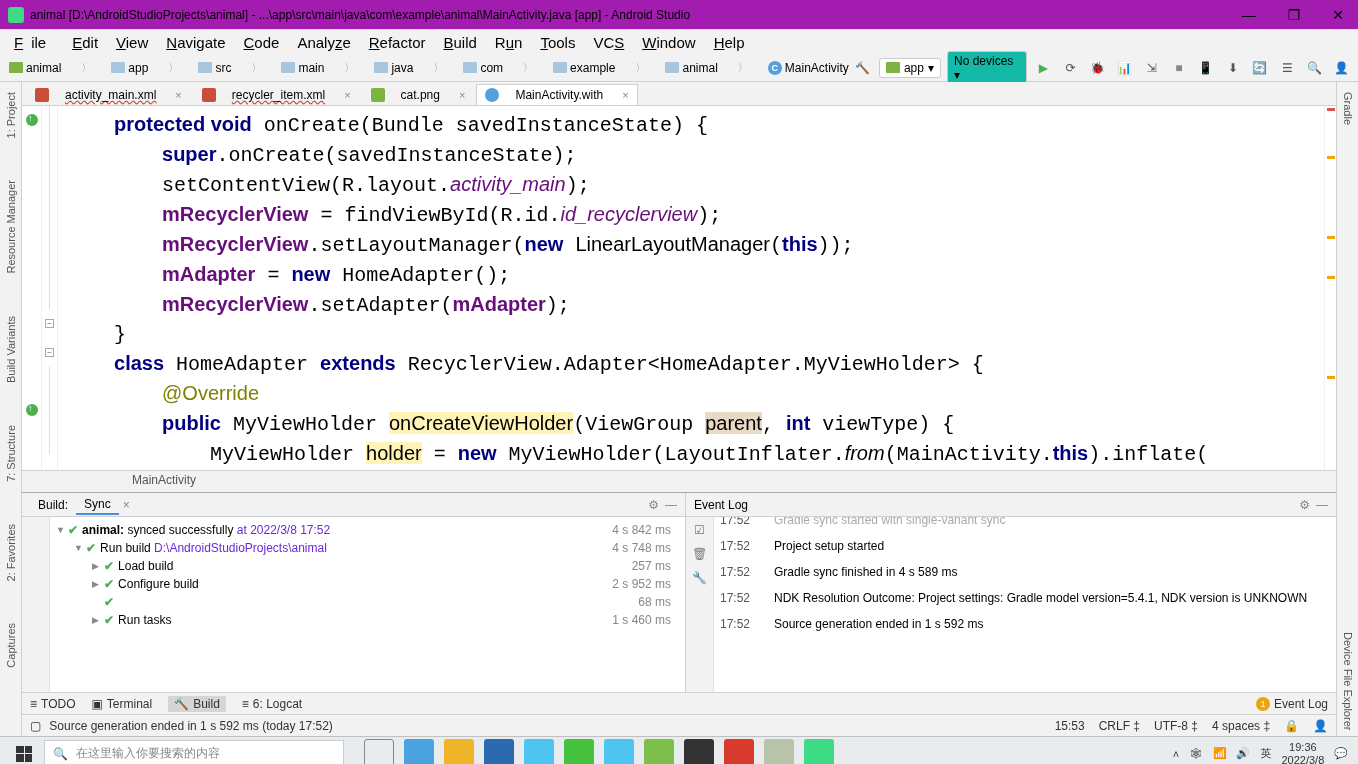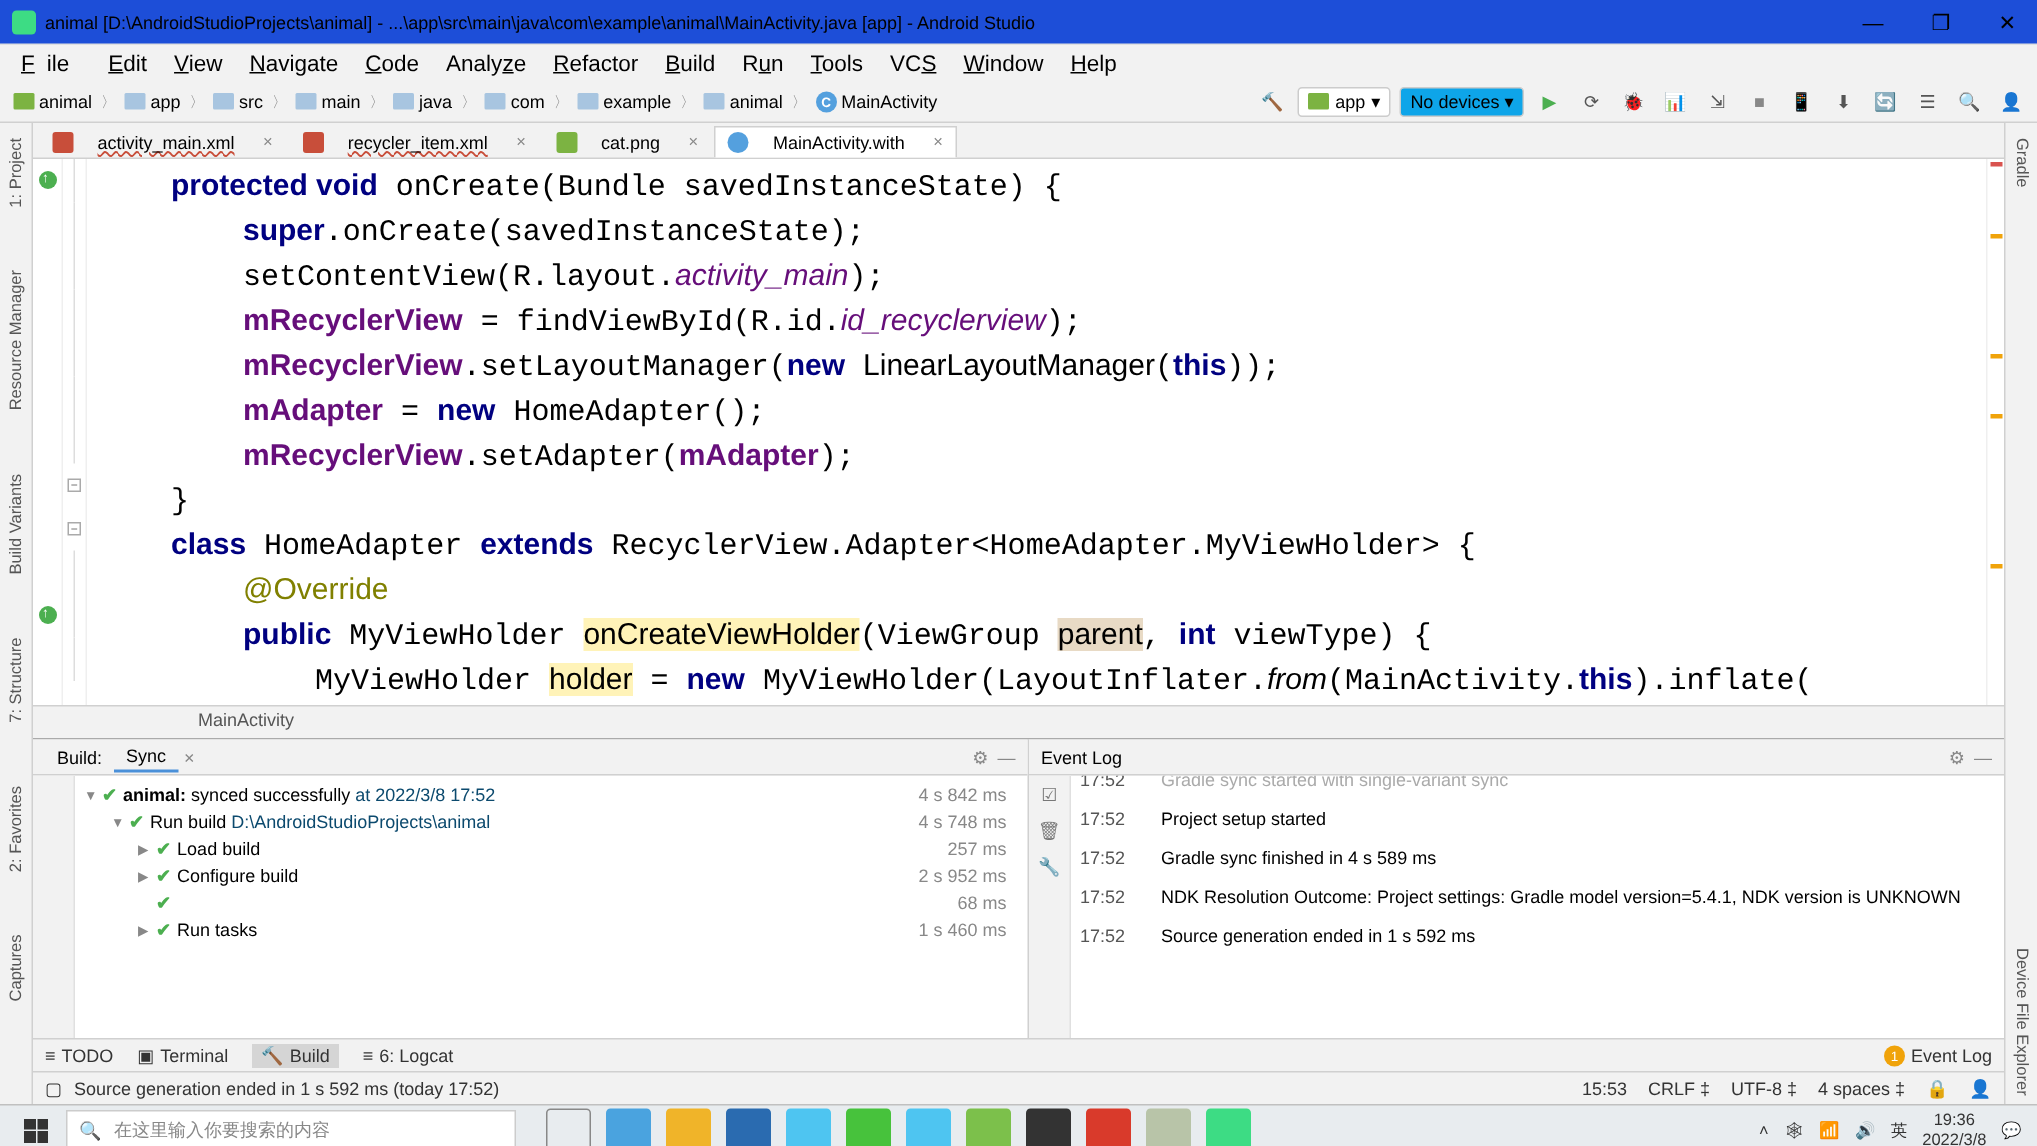--- a/index.html
+++ b/index.html
@@ -1,41 +1,41 @@
 <!DOCTYPE html>
 <html><head>
 <meta charset="utf-8">
 <style>
 * { margin: 0; padding: 0; box-sizing: border-box; font-family: "Segoe UI", Arial, sans-serif; }
 body { background: #f2f2f2; font-size: 12px; color: #000; overflow: hidden; width: 1358px; height: 764px; }
 
 
-.titlebar { height: 30px; background: #1d4ed8; display: flex; align-items: center; padding: 0 8px; border-bottom: 1px solid #e0e0e0; }
+.titlebar { height: 30px; background: #a21caf; display: flex; align-items: center; padding: 0 8px; border-bottom: 1px solid #e0e0e0; }
 .titlebar .app-icon { width: 16px; height: 16px; background: #3ddc84; border-radius: 3px; margin-right: 6px; }
 .titlebar .title-text { flex: 1; font-size: 12px; color: #000; }
 .titlebar .win-controls { display: flex; gap: 20px; font-size: 14px; }
 .titlebar .win-controls span { cursor: pointer; padding: 0 6px; }
 
 
 .menubar { height: 24px; background: #f2f2f2; display: flex; align-items: center; padding: 0 6px; gap: 2px; }
 .menubar span { padding: 2px 8px; font-size: 15px; cursor: pointer; }
 .menubar span u { text-decoration: underline; }
 
 
 .toolbar-row { height: 28px; background: #f2f2f2; display: flex; align-items: center; padding: 0 6px; border-bottom: 1px solid #d0d0d0; }
-.breadcrumb { display: flex; align-items: center; gap: 2px; font-size: 12px; }
+.breadcrumb { display: flex; align-items: center; gap: 16px; font-size: 12px; }
 .breadcrumb .crumb { display: flex; align-items: center; gap: 3px; cursor: pointer; padding: 1px 3px; }
 .breadcrumb .sep { color: #888; font-size: 10px; margin: 0 1px; }
 .folder-icon { width: 14px; height: 11px; background: #a8c5e0; border-radius: 1px; display: inline-block; }
 .folder-icon.proj { background: #7cb342; }
 .class-icon { width: 14px; height: 14px; background: #54a0de; border-radius: 50%; display: inline-flex; align-items: center; justify-content: center; color: #fff; font-size: 9px; font-weight: bold; }
 .toolbar-right { margin-left: auto; display: flex; align-items: center; gap: 6px; }
 .toolbar-btn { width: 22px; height: 22px; display: flex; align-items: center; justify-content: center; cursor: pointer; color: #555; }
 .run-config { border: 1px solid #ccc; padding: 2px 6px; border-radius: 3px; display: flex; align-items: center; gap: 4px; background: #fff; }
-.device-select { border: 1px solid #ccc; padding: 2px 6px; border-radius: 3px; background: #0ea5e9; }
+.device-select { border: 1px solid #ccc; padding: 2px 6px; border-radius: 3px; background: #14b8a6; }
 
 
 .main-area { display: flex; height: 654px; }
 .left-gutter { width: 22px; background: #f2f2f2; border-right: 1px solid #d0d0d0; display: flex; flex-direction: column; align-items: center; padding-top: 4px; gap: 30px; }
 .left-gutter .v-label { writing-mode: vertical-rl; transform: rotate(180deg); font-size: 11px; color: #555; cursor: pointer; padding: 6px 1px; }
 .right-gutter { width: 22px; background: #f2f2f2; border-left: 1px solid #d0d0d0; display: flex; flex-direction: column; align-items: center; padding-top: 4px; }
 .right-gutter .v-label { writing-mode: vertical-rl; font-size: 11px; color: #555; cursor: pointer; padding: 6px 1px; }
 
 .center-col { flex: 1; display: flex; flex-direction: column; }
 
@@ -93,21 +93,21 @@
 .build-body { flex: 1; display: flex; overflow: hidden; }
 .build-left-icons { width: 28px; background: #f2f2f2; border-right: 1px solid #e0e0e0; }
 .build-tree { flex: 1; padding: 4px 6px; font-size: 12px; overflow: hidden; }
 .build-tree .tree-row { display: flex; align-items: center; height: 18px; }
 .build-tree .tree-row .indent { display: inline-block; }
 .build-tree .tree-arrow { width: 12px; color: #888; font-size: 9px; }
 .build-tree .check { color: #4caf50; font-weight: bold; margin-right: 4px; }
 .build-tree .tree-label { flex: 1; }
 .build-tree .tree-time { color: #888; margin-left: auto; padding-right: 8px; }
 .build-tree .bold { font-weight: bold; }
-.build-tree .gray { color: #0c4a6e; }
+.build-tree .gray { color: #6d28d9; }
 
 .event-body { flex: 1; display: flex; overflow: hidden; }
 .event-left-icons { width: 28px; background: #f2f2f2; border-right: 1px solid #e0e0e0; display: flex; flex-direction: column; align-items: center; padding-top: 6px; gap: 10px; color: #777; }
 .event-list { flex: 1; padding: 4px 6px; font-size: 12px; overflow: hidden; }
 .event-list .ev-row { display: flex; gap: 14px; padding: 6px 0; }
 .event-list .ev-time { color: #555; width: 40px; }
 
 
 .bottom-bar { height: 22px; background: #f2f2f2; display: flex; align-items: center; padding: 0 8px; border-top: 1px solid #d0d0d0; font-size: 12px; gap: 16px; }
 .bottom-bar .bb-item { display: flex; align-items: center; gap: 4px; cursor: pointer; color: #333; }

